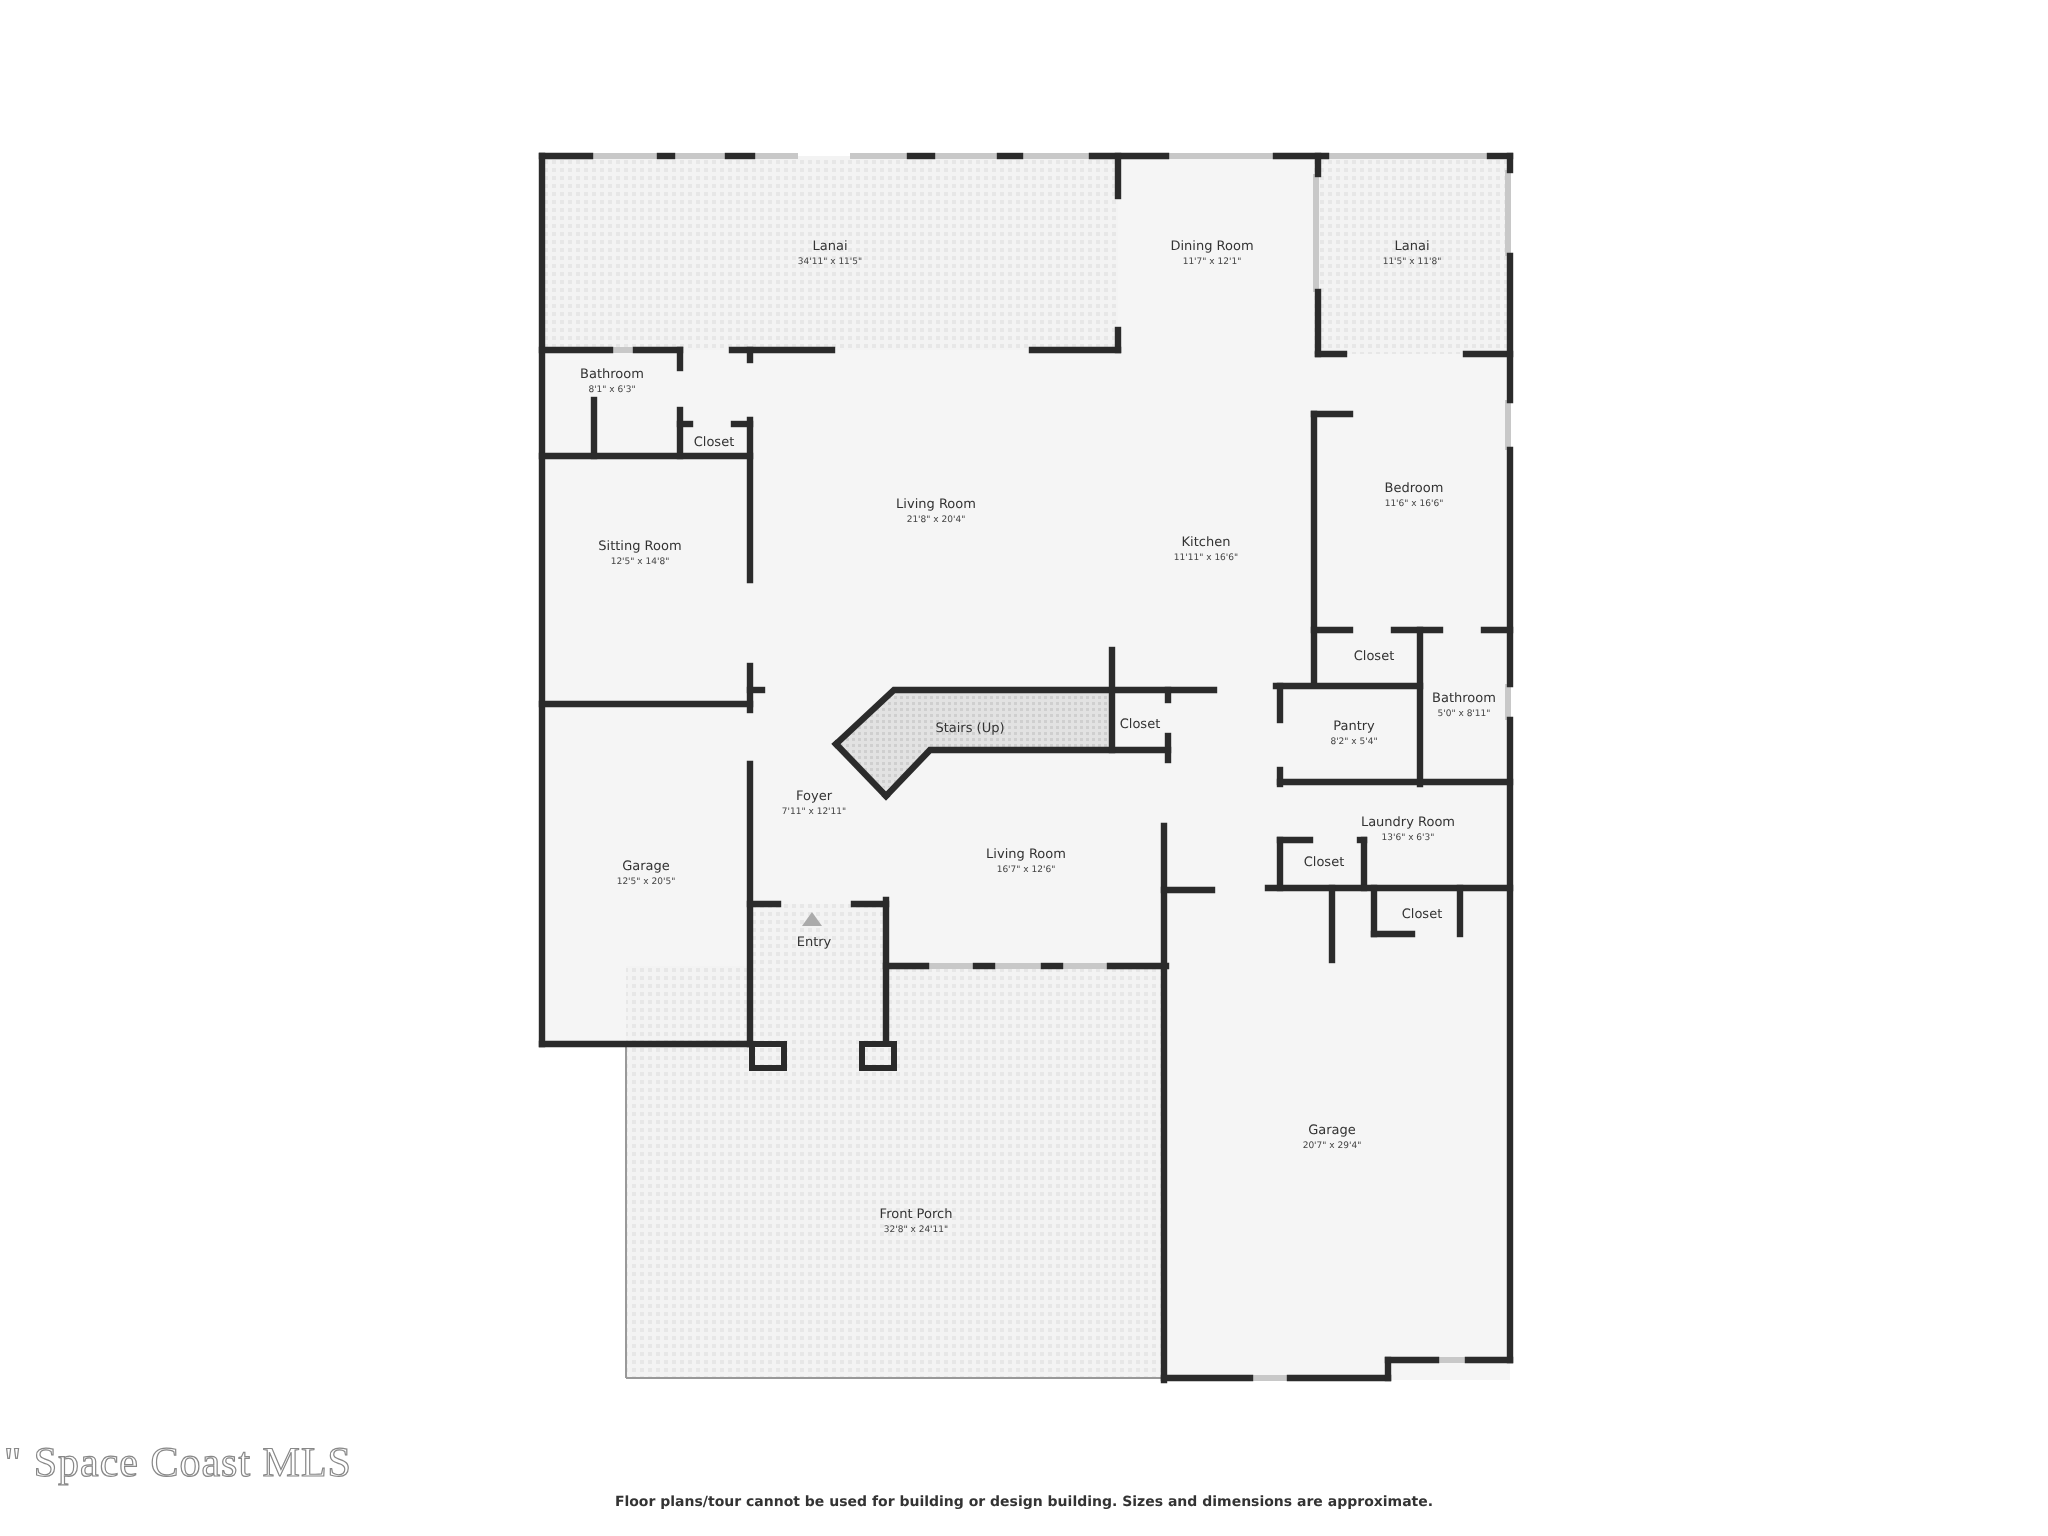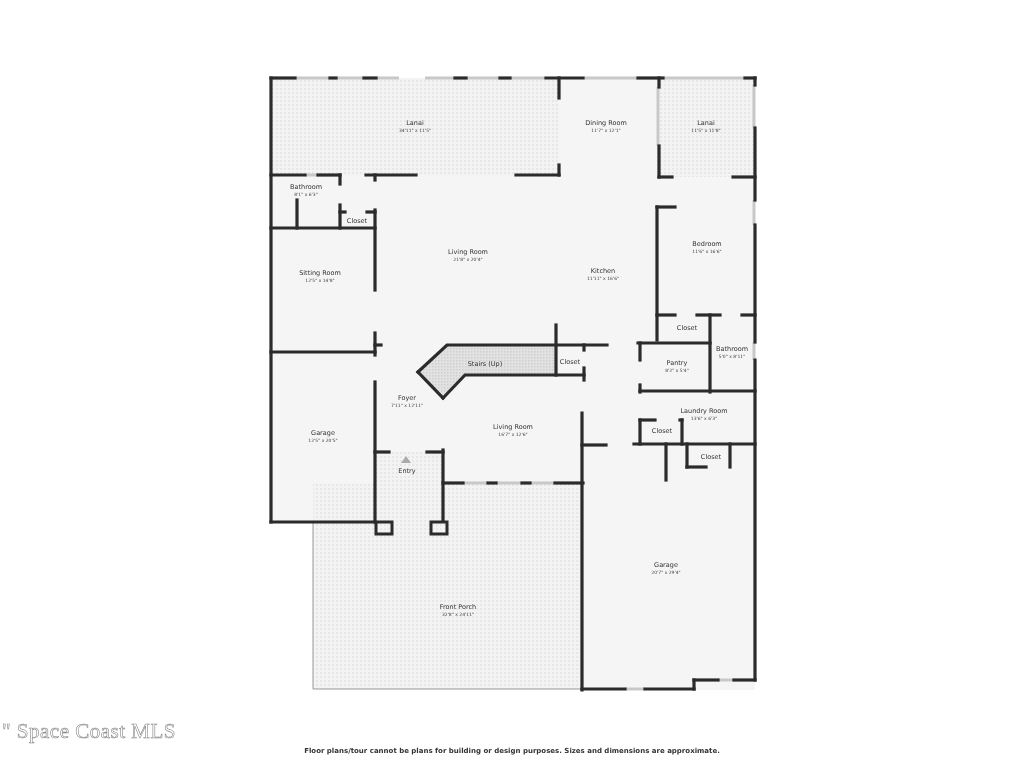--- a/index.html
+++ b/index.html
@@ -229,13 +229,13 @@
 
     <text class="room-label" x="666" y="567">Garage</text>
     <text class="room-dim" x="666" y="574">20'7" x 29'4"</text>
 
     <text class="room-label" x="458" y="609">Front Porch</text>
     <text class="room-dim" x="458" y="616">32'8" x 24'11"</text>
   </g>
 </svg>
 
 <div class="watermark">" Space Coast MLS</div>
-<div class="disclaimer">Floor plans/tour cannot be plans for building or design purposes. Sizes and dimensions are approximate.</div>
+<div class="disclaimer">Floor plans/tour cannot be used for building or design building. Sizes and dimensions are approximate.</div>
 
 </body></html>

